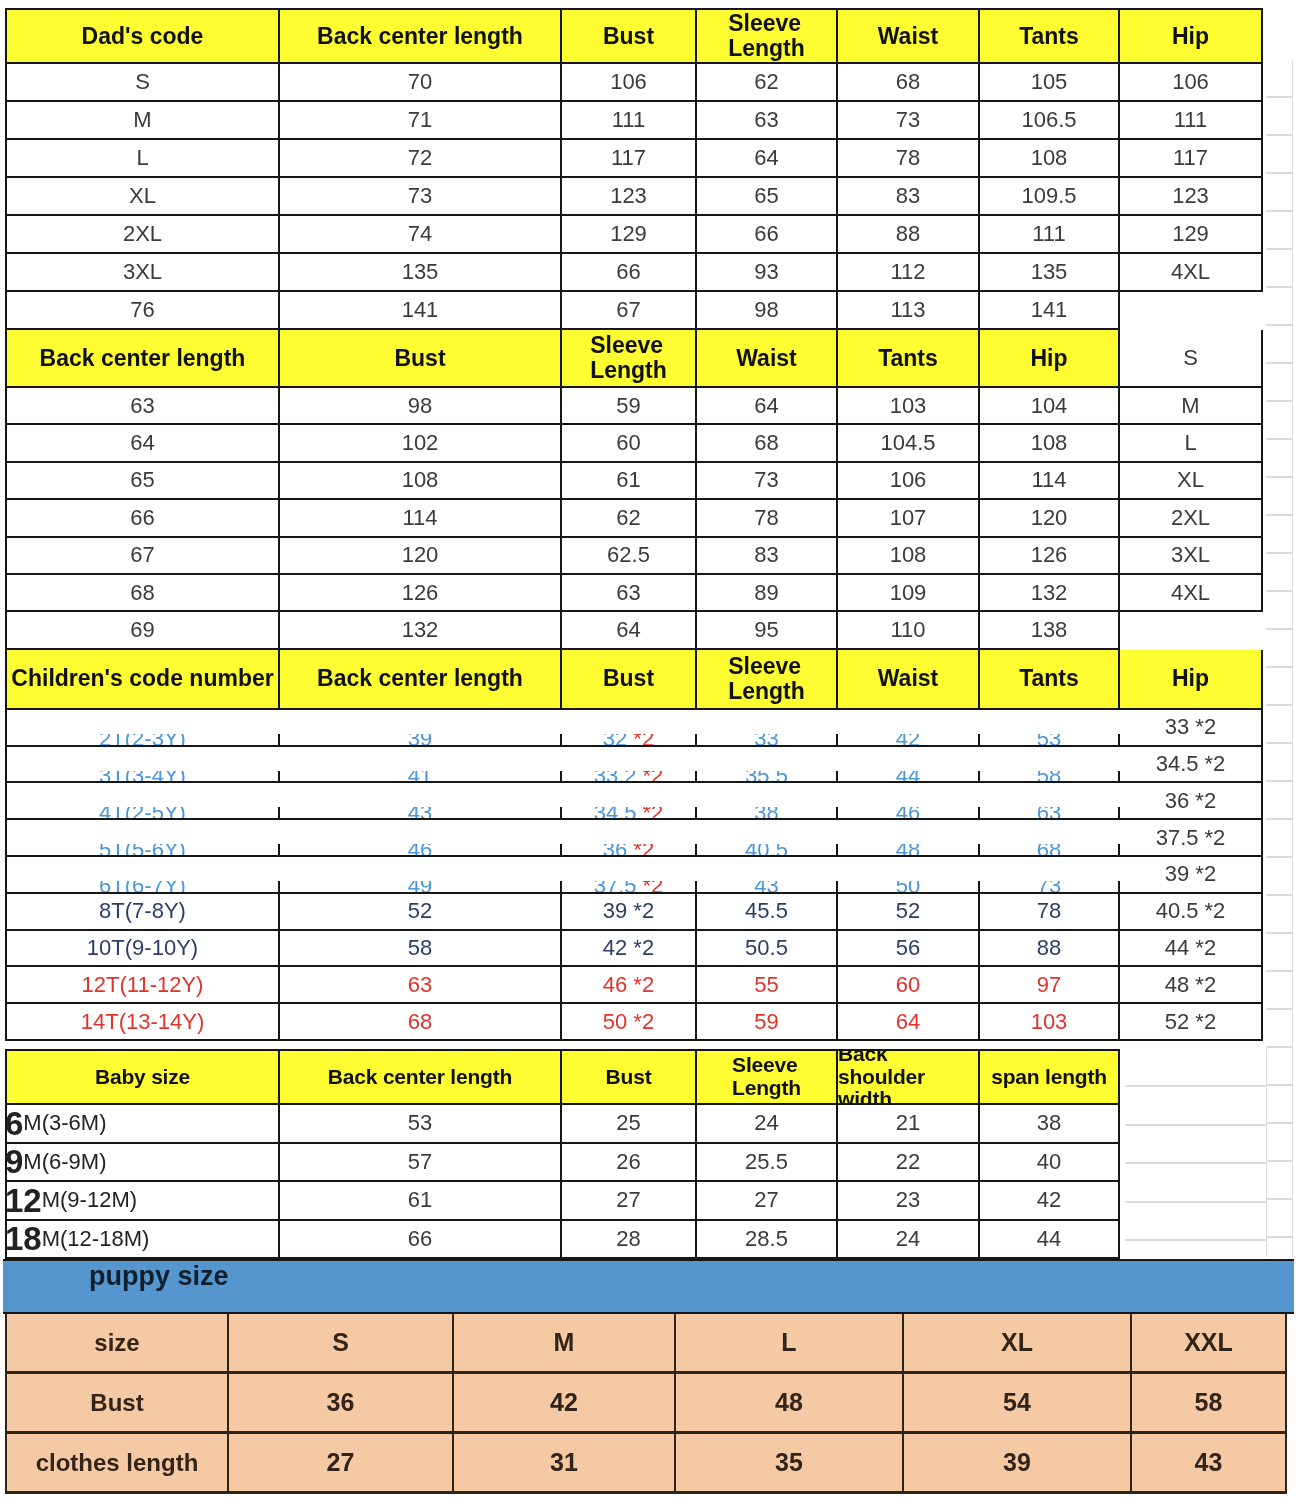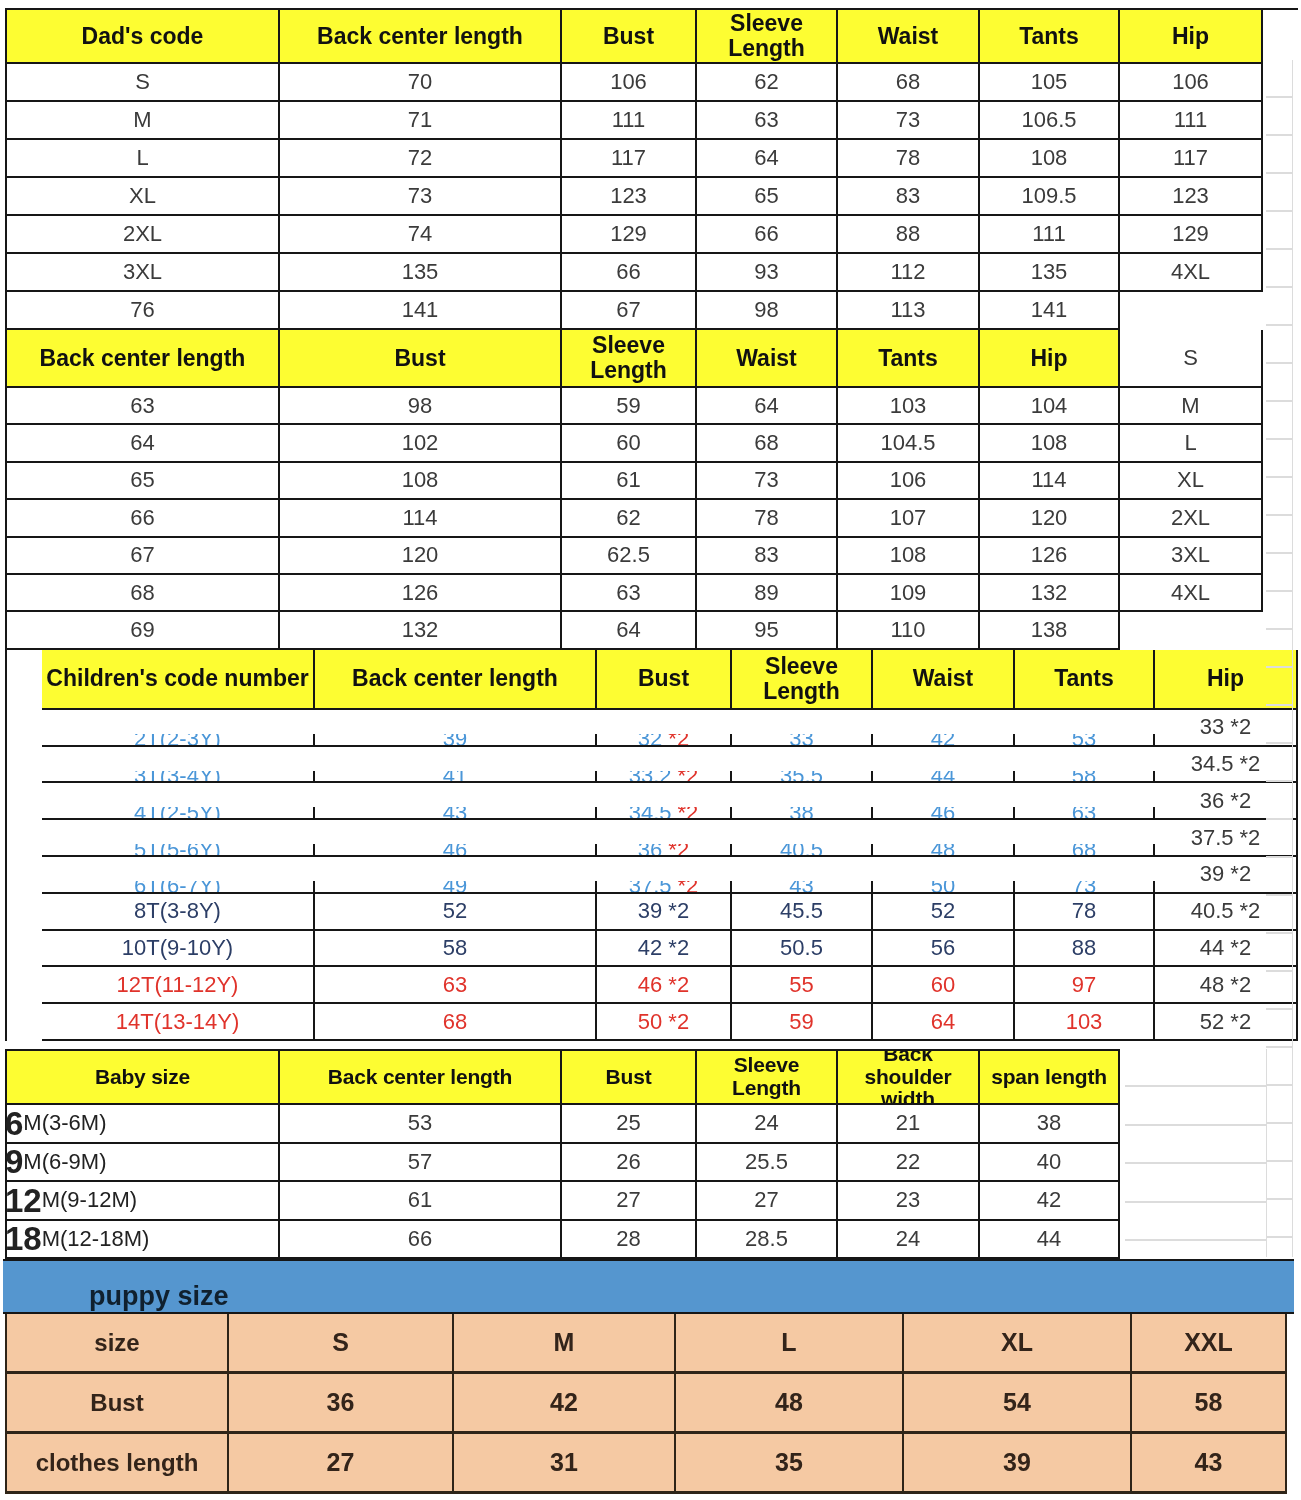--- a/index.html
+++ b/index.html
@@ -7,39 +7,39 @@
         font-family:"Liberation Sans","DejaVu Sans",sans-serif;}
   :root{
     --yellow:#fdfd32; --barblue:#5596cf; --pink:#f5c9a3;
     --c-blue:#4a96d8; --c-navy:#2c3e66; --c-red:#e0332b; --c-black:#3b3b3b;
     --bd:#161616; --pbd:#2e2418; --faint:#dcdcdc;
   }
   .tbl{display:grid;}
   .cell{box-sizing:border-box;border-right:2px solid var(--bd);border-bottom:2px solid var(--bd);
         display:flex;align-items:center;justify-content:center;overflow:hidden;}
   .hd{background:var(--yellow);font-weight:bold;font-size:23px;color:#111;
-      white-space:pre-line;text-align:center;line-height:1.08;}
+      white-space:pre-line;text-align:left;line-height:1.08;}
   .val,.lab{font-size:22px;color:var(--c-black);}
   .c-black{color:var(--c-black);} .c-blue{color:var(--c-blue);margin-top:24px;}
   .c-navy{color:var(--c-navy);} .c-red{color:var(--c-red);}
   .suf{margin-left:6px;}
   #main-tables{position:absolute;left:5px;top:8px;border-left:2px solid var(--bd);border-top:2px solid var(--bd);}
   #tbl-dads,#tbl-moms,#tbl-children{grid-template-columns:273px 282px 135px 141px 142px 140px 143px;}
   #tbl-dads{grid-template-rows:54px repeat(7,38px);}
   #tbl-moms{grid-template-rows:58px repeat(7,37.4px);}
-  #tbl-children{grid-template-rows:60px repeat(9,36.8px);padding-left:35px;}
+  #tbl-children{grid-template-rows:60px repeat(9,36.8px);}
   #baby-table{position:absolute;left:5px;top:1049px;border-left:2px solid var(--bd);border-top:2px solid var(--bd);}
   #tbl-baby{grid-template-columns:273px 282px 135px 141px 142px 140px;grid-template-rows:54px repeat(4,38.5px);}
   #tbl-baby .hd{font-size:21px;letter-spacing:-0.2px;}
   .baby-lab{justify-content:flex-start !important;padding-left:0;margin-left:-2px;color:#222;}
   .baby-lab .big{font-size:33px;font-weight:bold;line-height:1;}
   .baby-lab span{white-space:nowrap;}
   #puppy-bar{position:absolute;left:3px;top:1259px;width:1291px;height:55px;box-sizing:border-box;
              background:var(--barblue);border-top:2px solid var(--bd);border-bottom:2px solid var(--bd);
-             display:flex;align-items:flex-end;}
+             display:flex;align-items:flex-start;}
   #puppy-bar span{padding-left:86px;font-size:27px;font-weight:bold;color:#10202e;}
   #puppy-table{position:absolute;left:5px;top:1314px;border-left:2px solid var(--pbd);}
   #tbl-puppy{grid-template-columns:222px 225px 222px 228px 228px 155px;grid-auto-rows:60px;}
   #tbl-puppy .cell{background:var(--pink);border-right:2px solid var(--pbd);border-bottom:3px solid var(--pbd);
                    font-weight:bold;font-size:25px;color:#33241a;text-align:right;}
   #tbl-puppy .plab{font-size:24px;}
   .strip{position:absolute;border-right:1px solid var(--faint);}
   #strip-right{left:1266px;top:60px;width:26px;height:1197px;
     background:repeating-linear-gradient(to bottom,transparent 0px,transparent 36px,var(--faint) 36px,var(--faint) 38px);}
   #strip-baby{left:1125px;top:1049px;width:141px;height:208px;
@@ -439,21 +439,21 @@
         <div class="cell val c-blue">
           <span>50</span>
         </div>
         <div class="cell val c-blue">
           <span>73</span>
         </div>
         <div class="cell val c-black">
           <span>39</span>
           <span class="suf c-black">*2</span>
         </div>
-        <div class="cell lab c-navy">8T(3-8Y)</div>
+        <div class="cell lab c-navy">8T(7-8Y)</div>
         <div class="cell val c-navy">
           <span>52</span>
         </div>
         <div class="cell val c-navy">
           <span>39</span>
           <span class="suf c-navy">*2</span>
         </div>
         <div class="cell val c-navy">
           <span>45.5</span>
         </div>

